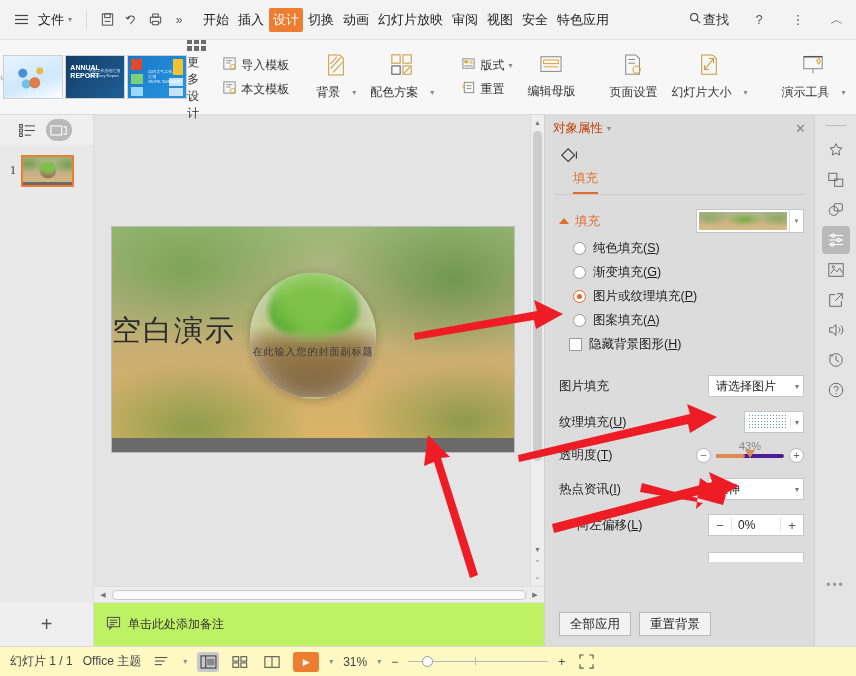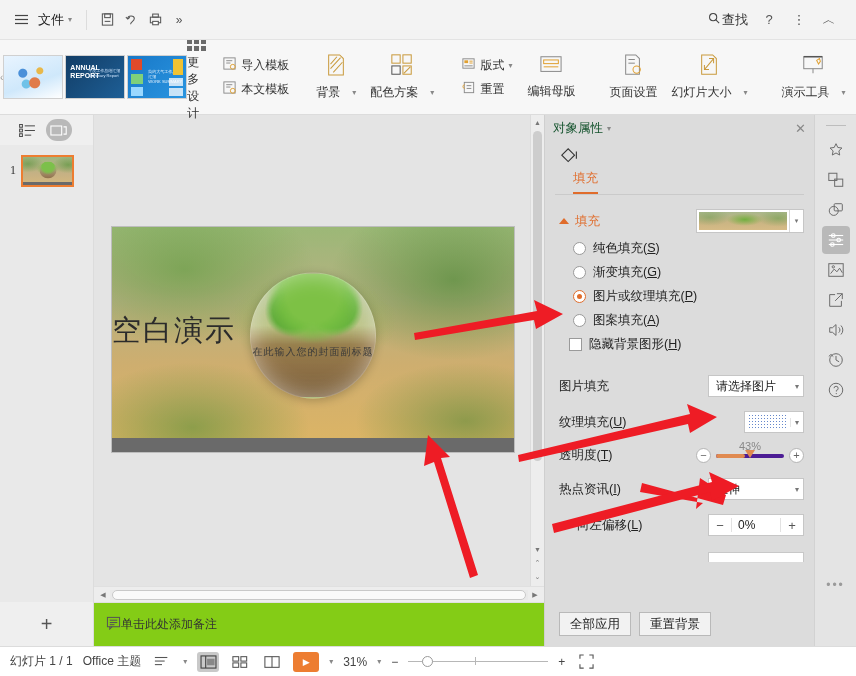--- a/index.html
+++ b/index.html
@@ -24,21 +24,21 @@
     padding-left:10px; flex:0 0 40px;
   }
   .hamb{ width:22px; height:22px; display:flex; align-items:center; justify-content:center; color:#444; font-size:13px;}
   .file-btn{ display:flex; align-items:center; gap:4px; padding:3px 6px; font-size:13px; color:#222;}
   .caret{ font-size:8px; color:#888; }
   .divider-v{ width:1px; height:20px; background:#dcdcdc; margin:0 8px; }
   .qicon{ width:24px; height:24px; display:flex; align-items:center; justify-content:center; color:#555;}
   .tabs{ display:flex; align-items:center; gap:1px; margin-left:8px;}
   .tab{ font-size:13px; padding:3px 4px; color:#222; border-radius:2px; white-space:nowrap;}
   .tab.active{ background:#ED7D31; color:#fff; }
-  .tb-right{ margin-left:auto; display:flex; align-items:center; gap:4px; padding-right:14px;}
+  .tb-right{ margin-left:auto; display:flex; align-items:center; gap:13px; padding-right:6px;}
   .tb-right .ti{ width:26px; height:24px; display:flex; align-items:center; justify-content:center; color:#555; font-size:13px;}
   .findbtn{ display:flex; align-items:center; gap:2px; font-size:13px; color:#333; padding:2px 4px;}
 
   
   .ribbon{ height:75px; background:#f7f7f7; border-bottom:1px solid #dcdcdc; display:flex; align-items:stretch; flex:0 0 75px; position:relative; z-index:4;}
   .rib-arrow{ width:14px; display:flex; align-items:center; justify-content:center; color:#999; font-size:10px;}
   .tpl-gallery{ display:flex; align-items:center; gap:2px; padding:4px 0; }
   .tpl{ width:60px; height:44px; border:1px solid #d0d0d0; background:#1a5fa0; position:relative; overflow:hidden;}
   .tpl.t1{ background:linear-gradient(160deg,#e8f4ff 0%, #cfe8fb 60%, #ffffff 100%); }
   .tpl.t1:after{content:"";position:absolute;left:12px;top:10px;width:34px;height:24px;
@@ -108,27 +108,27 @@
   .slide-sub{ position:absolute; left:0; right:0; top:118px; text-align:center; font-size:10px; color:#3a3a3a; letter-spacing:1px;}
   .slide-foot{ position:absolute; left:0; right:0; bottom:0; height:14px; background:#6a6a6a;}
 
   .vscroll{ position:absolute; right:0; top:0; bottom:0; width:14px; background:#ededed; border-left:1px solid #dcdcdc;}
   .vs-btn{ height:14px; display:flex; align-items:center; justify-content:center; font-size:7px; color:#777;}
   .vs-thumb{ position:absolute; left:2px; right:2px; top:16px; height:330px; background:#cdcdcd; border-radius:5px;}
   .hscroll{ height:16px; background:#ededed; border-top:1px solid #e0e0e0; display:flex; align-items:center; padding:0 2px;}
   .hs-btn{ width:14px; text-align:center; font-size:7px; color:#777;}
   .hs-track{ flex:1; height:10px; background:#e9e9e9; position:relative;}
   .hs-thumb{ position:absolute; left:2px; right:2px; top:0; bottom:0; background:#fafafa; border:1px solid #c9c9c9; border-radius:5px;}
-  .notes{ height:44px; background:#84cc16; display:flex; align-items:center; padding-left:12px; border-top:1px solid #e0e0e0;}
+  .notes{ height:44px; background:#bef264; display:flex; align-items:center; gap:7px; padding-left:12px; border-top:1px solid #e0e0e0;}
   .notes-txt{ font-size:12px; color:#333;}
 
   
   .rpanel{ width:270px; background:#dcdcdc; border-left:1px solid #cfcfcf; display:flex; flex-direction:column; position:relative;}
   .rp-head{ height:26px; display:flex; align-items:center; padding:0 8px; gap:4px;}
-  .rp-title{ font-size:12.5px; color:#14532d;}
+  .rp-title{ font-size:12.5px; color:#c2410c;}
   .rp-close{ margin-left:auto; color:#888; font-size:13px;}
   .rp-tabrow{ padding:4px 0 0 14px;}
   .rp-tabicon{ width:24px;height:22px; display:flex;align-items:flex-end;}
   .rp-tablabel{ display:inline-block; margin:3px 0 0 14px; font-size:12.5px; color:#E06C2B; padding-bottom:5px; border-bottom:2px solid #E06C2B;}
   .rp-rule{ height:1px; background:#cacaca; margin:0 10px;}
   .rp-body{ flex:1; padding:8px 10px 0 14px; overflow:hidden; position:relative;}
   .sec-head{ display:flex; align-items:center; gap:6px; margin:6px 0 6px 0;}
   .sec-tri{ width:0;height:0;border-left:5px solid transparent;border-right:5px solid transparent;border-bottom:6px solid #E06C2B;}
   .sec-title{ color:#E06C2B; font-size:12.5px;}
   .pic-preview{ margin-left:auto; display:flex; align-items:stretch; width:108px; height:24px; background:#fff; border:1px solid #c6c6c6;}
@@ -169,21 +169,21 @@
   .pbtn{ height:24px; padding:0 10px; background:#f2f2f2; border:1px solid #b9b9b9; font-size:12.5px; color:#222; display:flex;align-items:center;}
 
   
   .rail{ width:42px; background:#e4e4e4; border-left:1px solid #d2d2d2; display:flex; flex-direction:column; align-items:center; padding-top:8px; gap:2px;}
   .rail-sep{ width:20px; height:1px; background:#bdbdbd; margin:2px 0 8px;}
   .rail-ic{ width:28px;height:28px; display:flex;align-items:center;justify-content:center; color:#6a6a6a; border-radius:4px;}
   .rail-ic.sel{ background:#b9b9b9; color:#fff;}
   .rail-dots{ margin-top:auto; margin-bottom:54px; color:#9a9a9a; letter-spacing:2px; font-size:12px;}
 
   
-  .status{ height:30px; background:#ffffff; border-top:1px solid #dcdcdc; display:flex; align-items:center; gap:10px; padding:0 10px; flex:0 0 30px; position:relative; z-index:5;}
+  .status{ height:30px; background:#fef9c3; border-top:1px solid #dcdcdc; display:flex; align-items:center; gap:10px; padding:0 10px; flex:0 0 30px; position:relative; z-index:5;}
   .st-txt{ font-size:12px; color:#444; white-space:nowrap;}
   .st-ic{ width:22px;height:20px; display:flex;align-items:center;justify-content:center; color:#555;}
   .st-ic.sel{ background:#c9c9c9; border-radius:3px;}
   .playbtn{ width:26px;height:20px; background:#ED7D31; border-radius:3px; display:flex;align-items:center;justify-content:center; color:#fff; font-size:9px;}
   .zoomtrack{ width:140px; height:1px; background:#b7b7b7; position:relative;}
   .zt-knob{ position:absolute; left:14px; top:-5px; width:11px;height:11px;border-radius:50%;background:#fff;border:1px solid #9a9a9a;}
   .zt-tick{ position:absolute; left:48%; top:-4px; width:1px; height:8px; background:#b7b7b7;}
   .aibar{ margin-left:auto; display:flex; align-items:center; gap:7px; height:22px; padding:0 10px; background:#f7f7f7; border:1px solid #e3e3e3; border-radius:3px;}
   .aidot{ width:14px;height:14px;border-radius:50%; background:radial-gradient(circle at 30% 30%, #7ad0ff, #2f6fe0 45%, #c028d8 100%);}
 
@@ -233,20 +233,32 @@
         </svg>
     </div>
     <div class="qicon">
       <svg width="15" height="15" viewBox="0 0 16 16" fill="none" stroke="#555" stroke-width="1.1">
           <rect x="2.5" y="5.5" width="11" height="6"></rect>
           <rect x="5" y="2.2" width="6" height="3.3"></rect>
           <rect x="5" y="10" width="6" height="3.6" fill="#fff"></rect>
         </svg>
     </div>
     <div class="qicon">»</div>
+    <div class="tabs">
+      <div class="tab">开始</div>
+      <div class="tab">插入</div>
+      <div class="tab active">设计</div>
+      <div class="tab">切换</div>
+      <div class="tab">动画</div>
+      <div class="tab">幻灯片放映</div>
+      <div class="tab">审阅</div>
+      <div class="tab">视图</div>
+      <div class="tab">安全</div>
+      <div class="tab">特色应用</div>
+    </div>
     <div class="tb-right">
       <div class="findbtn">
         <span>
           <svg width="12" height="12" viewBox="0 0 14 14" fill="none" stroke="#444" stroke-width="1.2">
               <circle cx="6" cy="6" r="4.2"></circle>
               <line x1="9.2" y1="9.2" x2="13" y2="13"></line>
             </svg>
         </span>
         <span>查找</span>
       </div>

